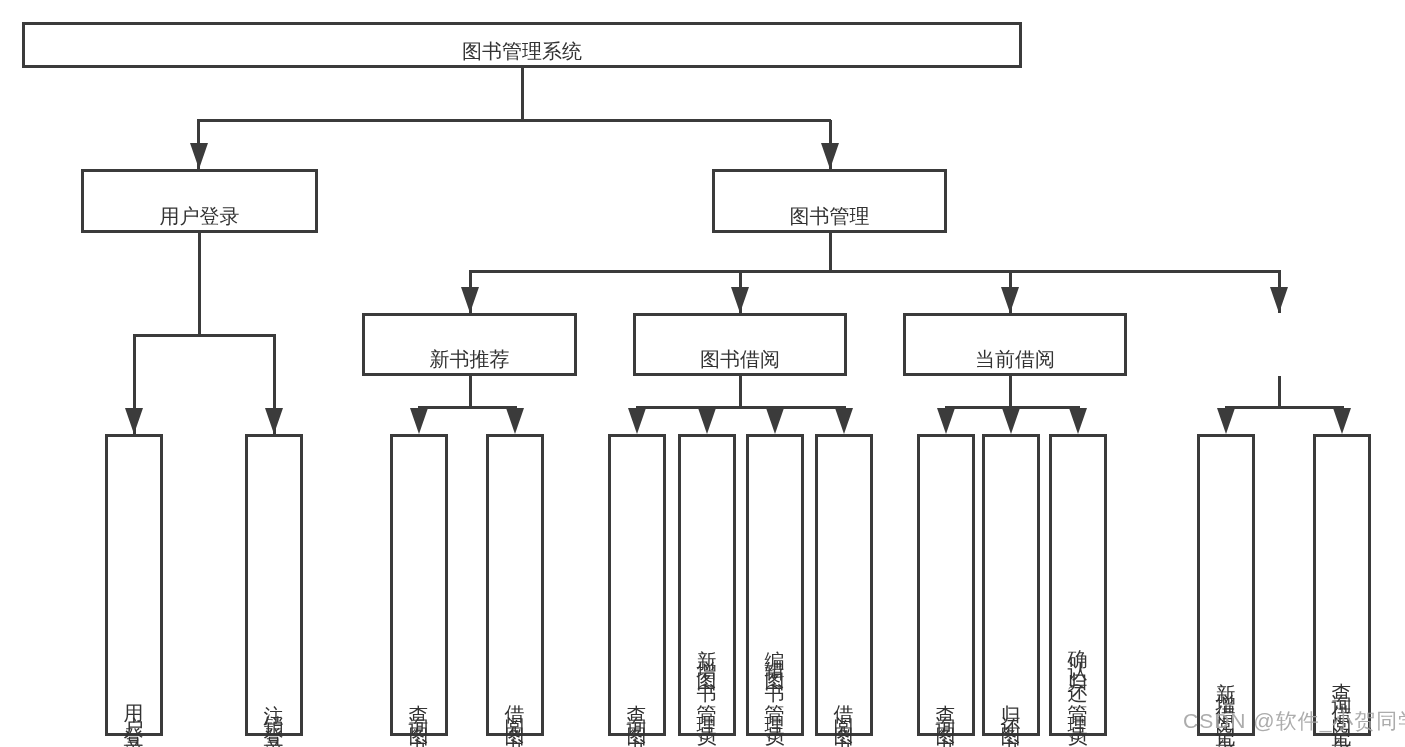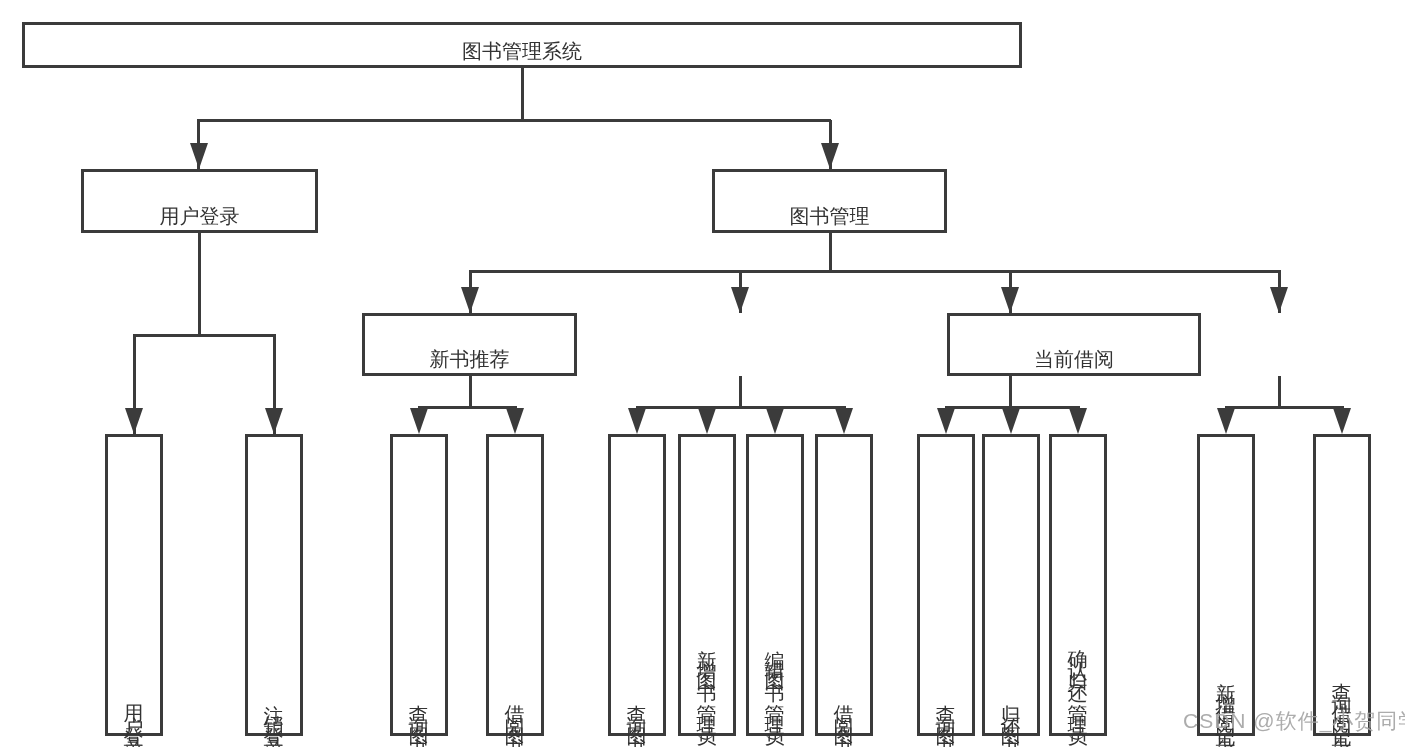--- a/index.html
+++ b/index.html
@@ -129,21 +129,24 @@
   <div class="box" style="left:81px; top:169px; width:237px; height:64px;">
     <span>用户登录</span>
   </div>
   <div class="box" style="left:362px; top:313px; width:215px; height:63px;">
     <span>新书推荐</span>
   </div>
 
   <div class="box" style="left:712px; top:169px; width:235px; height:64px;">
     <span>图书管理</span>
   </div>
-  <div class="box" style="left:903px; top:313px; width:254px; height:63px;margin-left:44px;">
+  <div class="box" style="left:633px; top:313px; width:214px; height:63px;">
+    <span>图书借阅</span>
+  </div>
+  <div class="box" style="left:903px; top:313px; width:224px; height:63px;">
     <span>当前借阅</span>
   </div>
 
   <div class="box leaf" style="left:105px;">
     <span class="vt">用户登录</span>
   </div>
   <div class="box leaf" style="left:245px;">
     <span class="vt">注销登录</span>
   </div>
 

